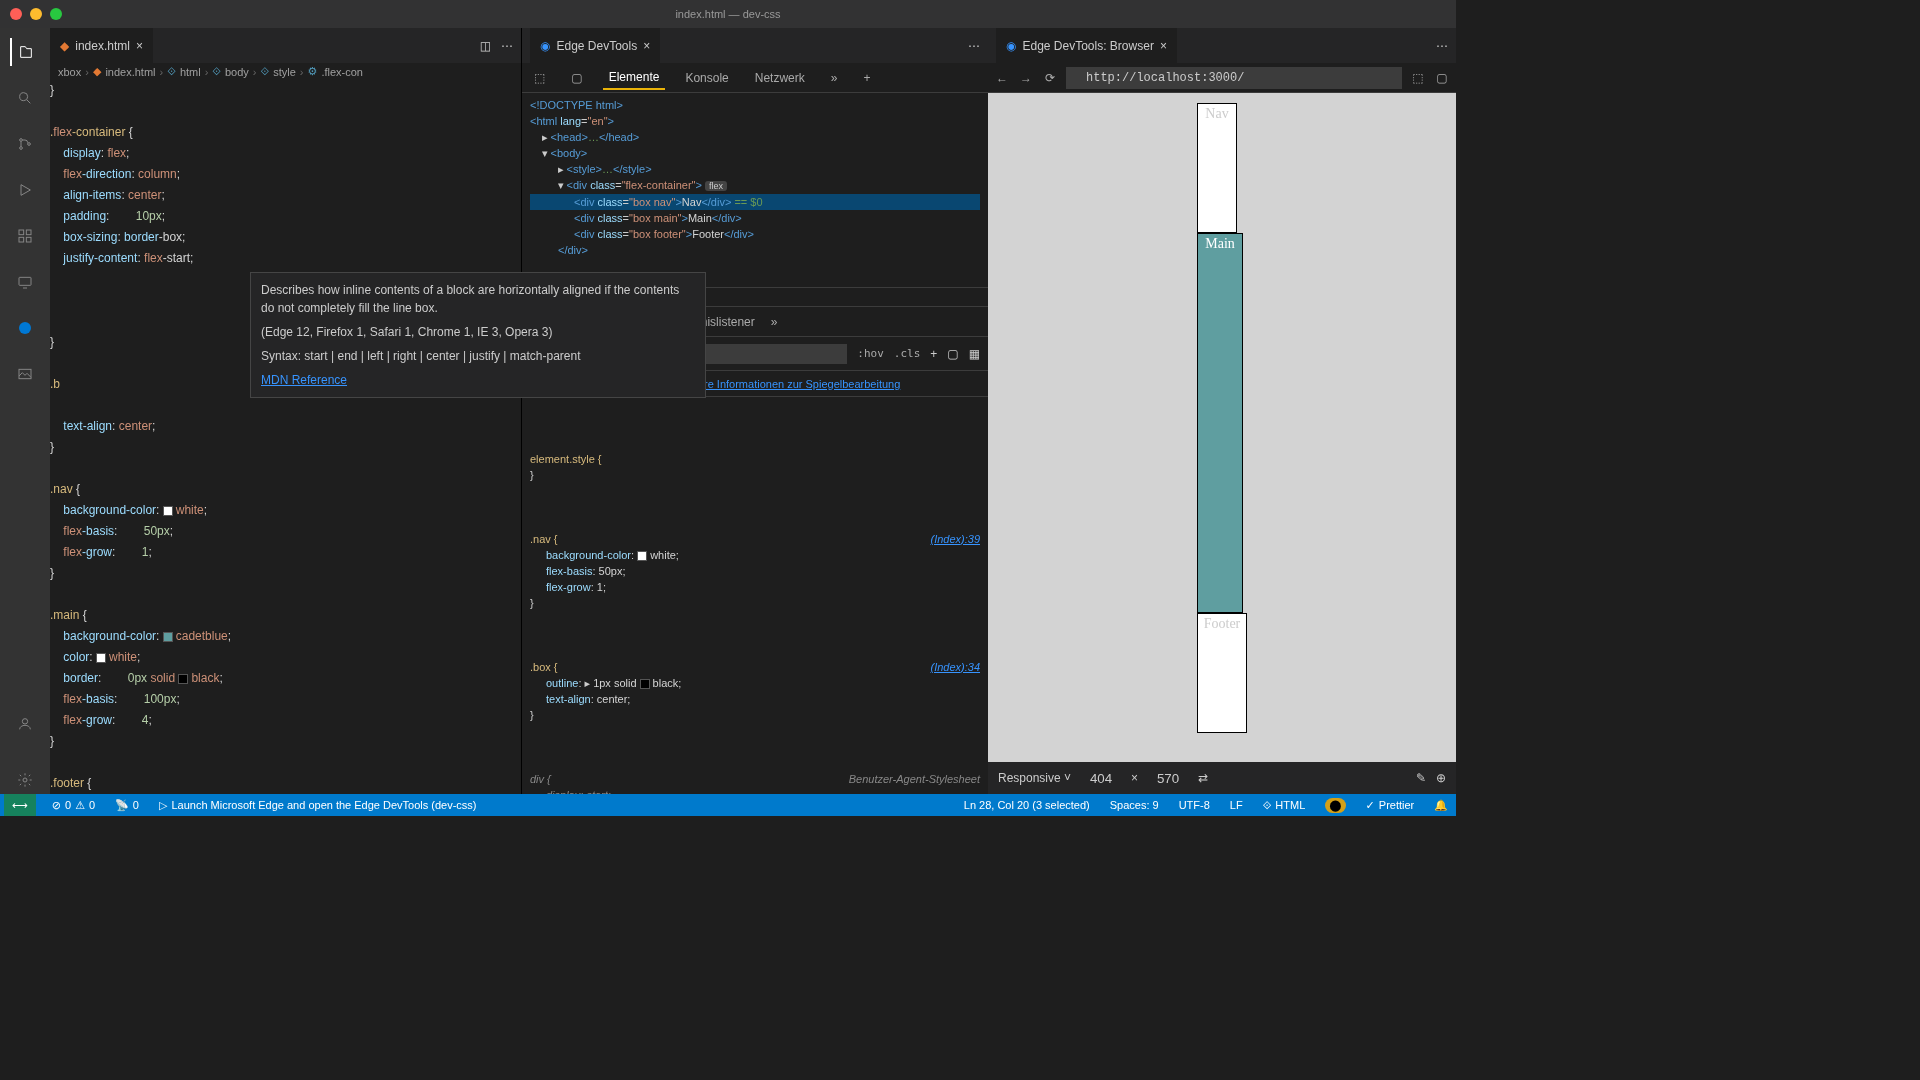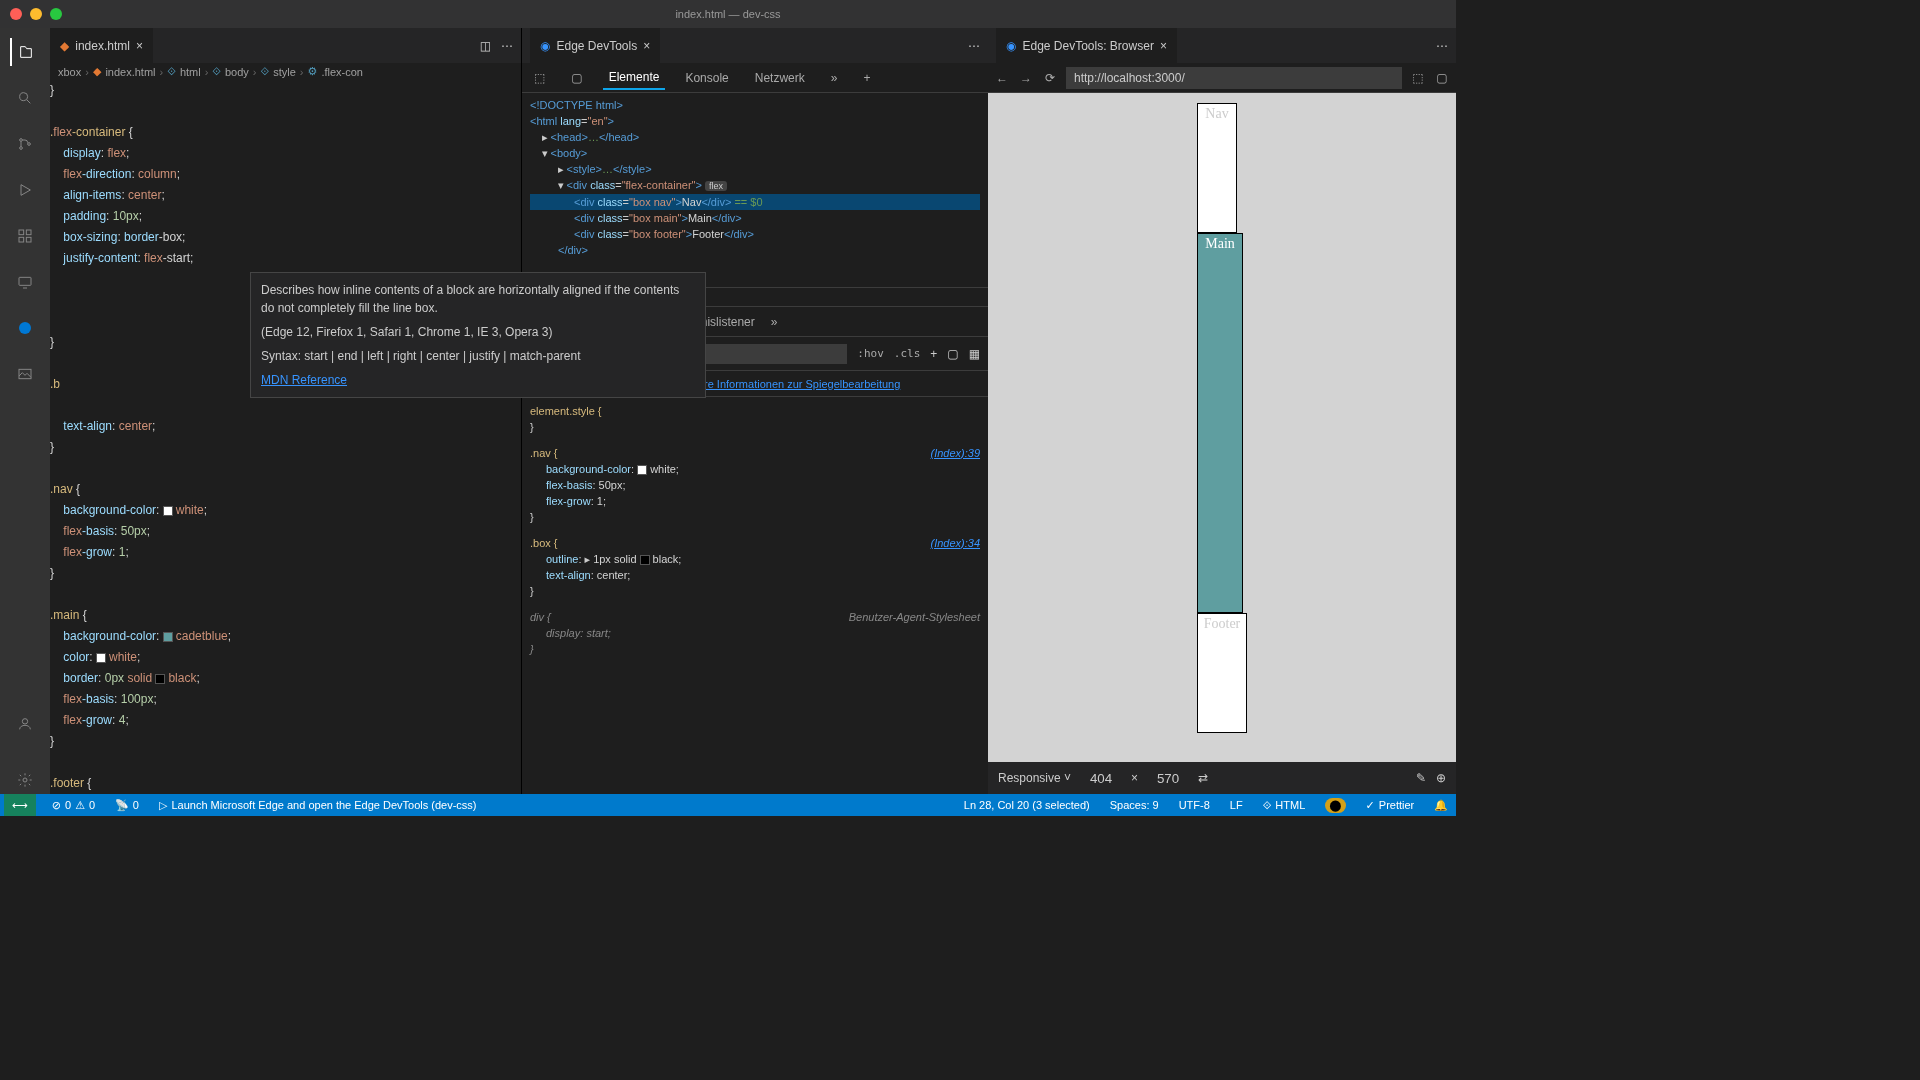--- a/index.html
+++ b/index.html
@@ -30,36 +30,36 @@
 .breadcrumb .chev { color: #666; }
 .bc-icon { color: #e37933; }
 .bc-icon2 { color: #519aba; }
 
 .code-area { flex: 1; display: flex; font-family: 'SF Mono', Monaco, Consolas, monospace; font-size: 12px; line-height: 21px; position: relative; }
 .gutter { width: 60px; text-align: right; padding-right: 20px; color: #858585; user-select: none; }
 .code-lines { flex: 1; white-space: pre; color: #d4d4d4; }
 .tok-sel { color: #d7ba7d; }
 .tok-prop { color: #9cdcfe; }
 .tok-val { color: #ce9178; }
-.tok-num { color: #b5cea8; }
+.tok-num { color: #b5cea8; margin-left: 23px; }
 .swatch { display: inline-block; width: 10px; height: 10px; border: 1px solid #555; vertical-align: middle; margin-right: 3px; }
 
 .hover-tooltip { position: absolute; left: 200px; top: 192px; width: 456px; background: #252526; border: 1px solid #454545; padding: 8px 10px; font-family: -apple-system, sans-serif; font-size: 12px; line-height: 1.5; color: #ccc; z-index: 10; }
 .hover-tooltip .mdn-link { color: #3794ff; text-decoration: underline; cursor: pointer; }
 
 .devtools-group { flex: 0 0 466px; display: flex; flex-direction: column; background: #1e1e1e; }
 .dt-tab-bar { height: 35px; background: #252526; display: flex; align-items: center; padding: 0 8px; }
 .dt-tab { padding: 0 10px; display: flex; align-items: center; gap: 6px; height: 35px; background: #1e1e1e; }
 .dt-tab .edge-icon { color: #3794ff; }
 .dt-close { color: #ccc; }
 .dt-actions { margin-left: auto; display: flex; gap: 8px; color: #ccc; }
 
 .dt-toolbar { height: 30px; border-bottom: 1px solid #3c3c3c; display: flex; align-items: center; padding: 0 6px; gap: 14px; color: #aaa; font-size: 12px; }
 .dt-toolbar .dt-tool { padding: 4px 6px; cursor: pointer; }
-.dt-toolbar .dt-tool.active { border-bottom: 2px solid #0ea5e9; color: #fff; }
+.dt-toolbar .dt-tool.active { border-bottom: 2px solid #eab308; color: #fff; }
 
 .dom-tree { padding: 4px 8px; font-family: Monaco, Consolas, monospace; font-size: 11px; line-height: 16px; height: 195px; overflow: hidden; border-bottom: 1px solid #3c3c3c; }
 .dom-line { white-space: nowrap; }
 .dom-tag { color: #569cd6; }
 .dom-attr { color: #9cdcfe; }
 .dom-str { color: #ce9178; }
 .dom-text { color: #d4d4d4; }
 .dom-sel { background: #094771; }
 .flex-badge { background: #444; border-radius: 3px; padding: 0 4px; font-size: 9px; }
 .dom-muted { color: #6a9955; }
@@ -72,33 +72,33 @@
 .filter-row { height: 34px; display: flex; align-items: center; padding: 0 8px; gap: 10px; border-bottom: 1px solid #3c3c3c; }
 .filter-input { flex: 1; background: #3c3c3c; border: none; padding: 4px 6px; color: #ccc; font-size: 11px; }
 .filter-pill { color: #aaa; font-family: Monaco, monospace; font-size: 11px; }
 
 .mirror-row { padding: 6px 8px; display: flex; align-items: center; gap: 6px; border-bottom: 1px solid #3c3c3c; font-size: 11px; }
 .mirror-row input { accent-color: #ff8c00; }
 .mirror-link { color: #3794ff; text-decoration: underline; }
 
 .styles-pane { flex: 1; padding: 6px 8px; font-family: Monaco, Consolas, monospace; font-size: 11px; line-height: 16px; overflow: hidden; }
 .rule { margin-bottom: 10px; }
-.rule-head { display: flex; justify-content: space-between; }
+.rule-head { display: flex; justify-content: space-between; margin-top: 48px; }
 .rule-sel { color: #d7ba7d; }
 .rule-src { color: #3794ff; text-decoration: underline; font-style: italic; }
 .rule-prop { padding-left: 16px; }
 .rule-p { color: #9cdcfe; }
 .rule-v { color: #d4d4d4; }
 .ua-style { color: #888; font-style: italic; }
 
 .browser-group { flex: 1; display: flex; flex-direction: column; background: #1e1e1e; }
 .br-tab-bar { height: 35px; background: #252526; display: flex; align-items: center; padding: 0 8px; }
 .br-tab { padding: 0 10px; display: flex; align-items: center; gap: 6px; height: 35px; background: #1e1e1e; }
 .br-nav { height: 30px; display: flex; align-items: center; padding: 0 6px; gap: 8px; border-bottom: 1px solid #3c3c3c; }
-.br-url { flex: 1; background: #3c3c3c; border: none; padding: 4px 8px; color: #ccc; font-size: 12px; }
+.br-url { flex: 1; background: #3c3c3c; border: none; padding: 4px 20px; color: #ccc; font-size: 12px; font-family: Liberation Mono, monospace; }
 .br-icon { color: #aaa; width: 16px; text-align: center; }
 
 .viewport { flex: 1; background: #d3d3d3; display: flex; justify-content: center; align-items: flex-start; padding-top: 10px; }
 .flex-demo { display: flex; flex-direction: column; align-items: stretch; }
 .demo-box { border: 1px solid #000; text-align: center; font-family: serif; font-size: 14px; padding: 2px; }
 .demo-nav { background: #fff; height: 130px; width: 40px; }
 .demo-main { background: #5f9ea0; color: #fff; height: 380px; width: 46px; }
 .demo-footer { background: #fff; height: 120px; width: 50px; }
 
 .device-bar { height: 32px; background: #252526; display: flex; align-items: center; padding: 0 10px; gap: 10px; color: #ccc; font-size: 12px; }

